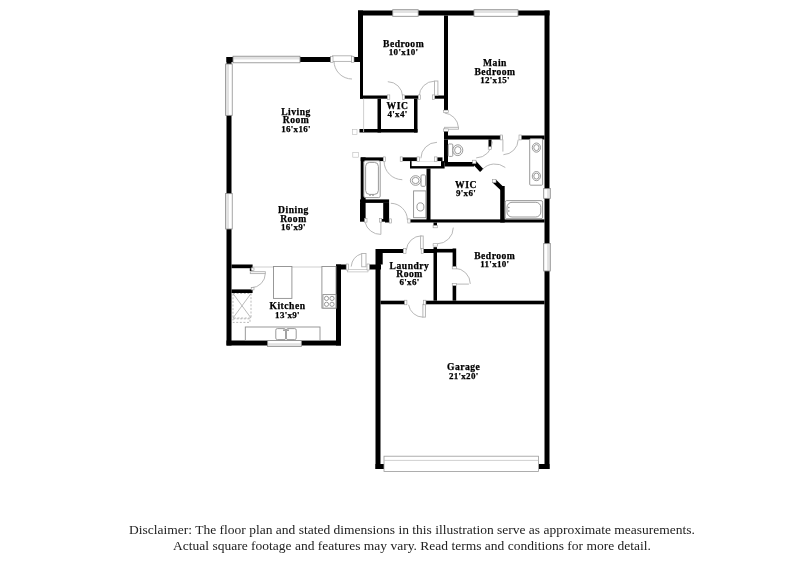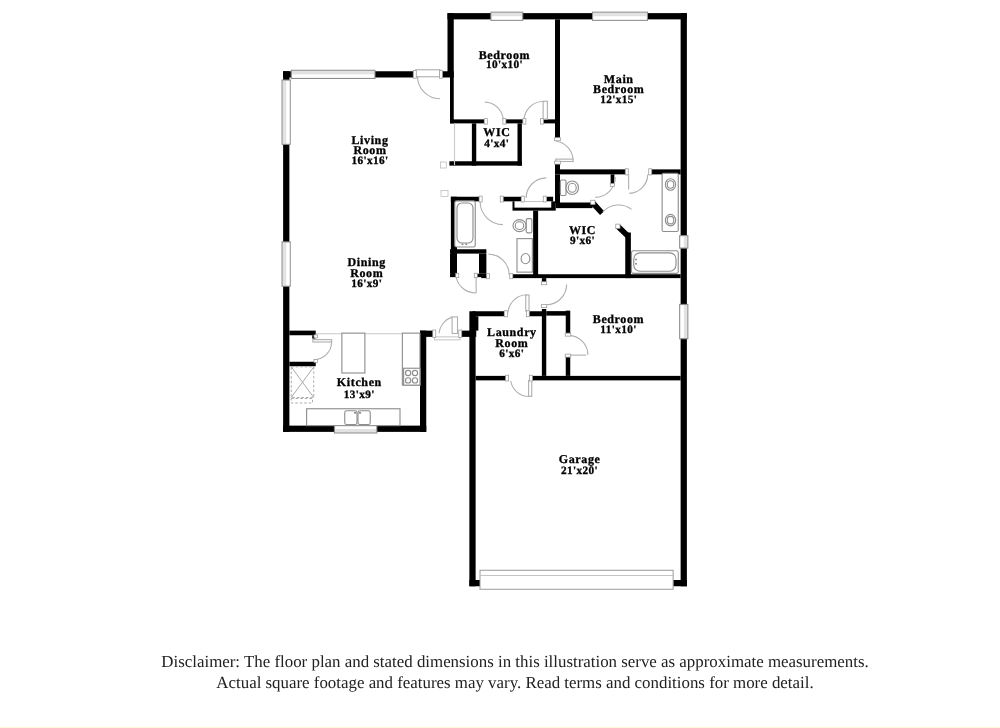--- a/index.html
+++ b/index.html
@@ -1,16 +1,16 @@
 <!DOCTYPE html>
 <html><head>
 <meta charset="utf-8">
 <style>
 html,body{margin:0;padding:0;background:#fff;}
-#page{position:relative;width:800px;height:582px;background:#fde047;overflow:hidden;}
+#page{position:relative;width:800px;height:582px;background:#4d7c0f;overflow:hidden;}
 svg{position:absolute;left:0;top:0;}
 .lbl{font-family:"Liberation Serif",serif;font-weight:bold;fill:#000;stroke:#000;stroke-width:0.25px;font-size:9.6px;letter-spacing:0.5px;text-anchor:middle;}
 .dim{font-family:"Liberation Serif",serif;font-weight:bold;fill:#000;stroke:#000;stroke-width:0.25px;font-size:9px;letter-spacing:0.3px;text-anchor:middle;}
 .disc{font-family:"Liberation Serif",serif;fill:#222;font-size:13.5px;text-anchor:middle;}
 </style>
 </head>
 <body>
 <div id="page">
 <svg width="800" height="582" viewBox="0 0 800 582">
 

